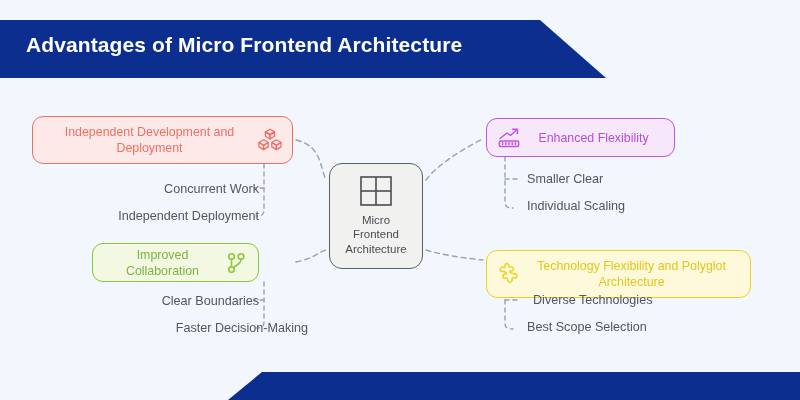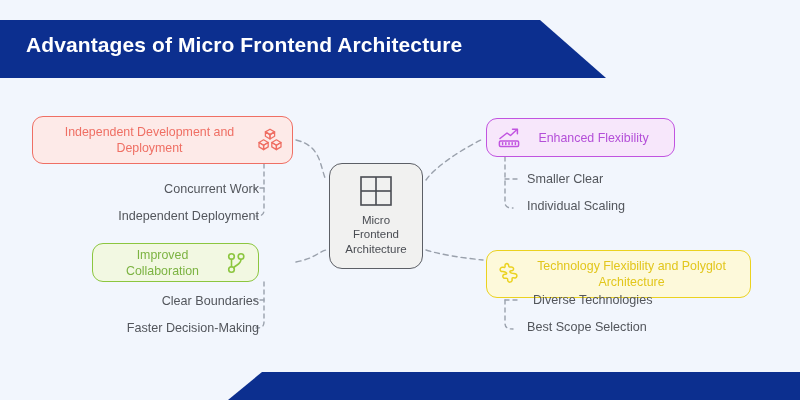--- a/index.html
+++ b/index.html
@@ -176,21 +176,21 @@
     font-size: 12.6px;
     color: #53565c;
     white-space: nowrap;
   }
   .sub-left { text-align: right; }
   .sub-right { text-align: left; }
 
   #sub-concurrent-work { left: 0px; top: 182px; width: 259px; }
   #sub-independent-deployment { left: 0px; top: 209px; width: 259px; }
   #sub-clear-boundaries { left: 0px; top: 294px; width: 259px; }
-  #sub-faster-decision-making { left: 0px; top: 321px; width: 259px; }
+  #sub-faster-decision-making { left: 0px; top: 321px; width: 308px; }
 
   #sub-smaller-scope { left: 527px; top: 172px; }
   #sub-individual-scaling { left: 527px; top: 199px; }
   #sub-diverse-technologies { left: 533px; top: 293px; }
   #sub-best-tools-selection { left: 527px; top: 320px; }
 </style>
 </head>
 <body>
 
 <div id="canvas">

